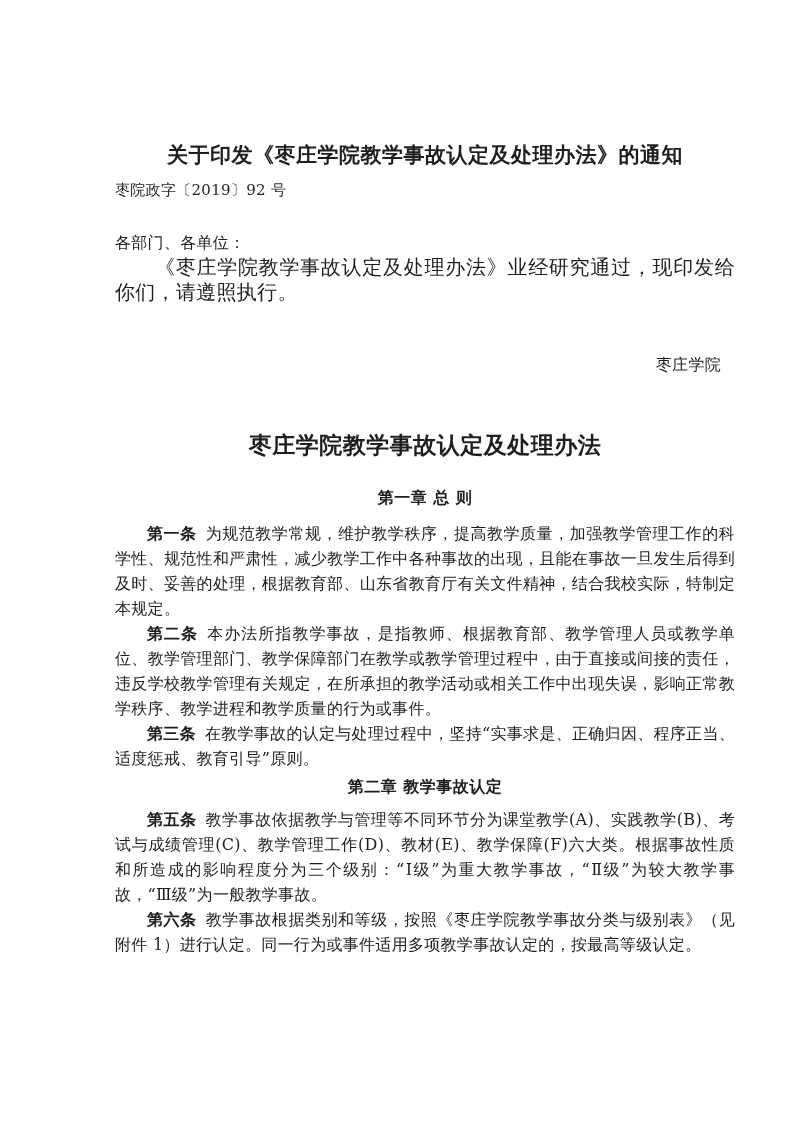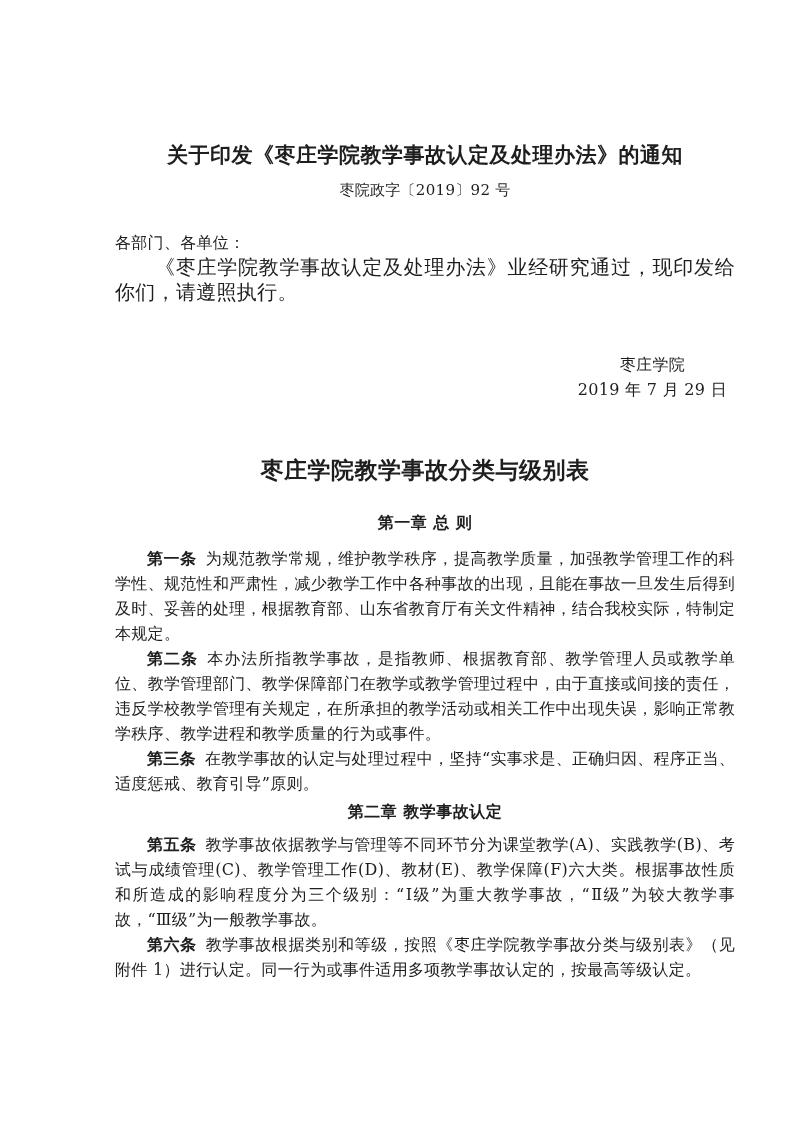--- a/index.html
+++ b/index.html
@@ -26,21 +26,20 @@
     font-size: 21px;
     line-height: 30px;
     text-align: center;
     font-weight: 700;
     letter-spacing: 0.5px;
   }
   .doc-number {
     margin-top: 9px;
     font-size: 15px;
     line-height: 22px;
-    text-align: center;
     letter-spacing: 0.3px;
   }
   .salutation {
     margin-top: 29px;
     font-size: 16px;
     line-height: 25px;
     letter-spacing: 0.3px;
   }
   .notice-body {
     margin: 0;
@@ -49,25 +48,25 @@
     text-indent: 2em;
     text-align: justify;
     letter-spacing: 0.3px;
   }
   .signature {
     margin-top: 47px;
     display: flex;
     justify-content: flex-end;
   }
   .sig-inner {
-    text-align: center;
+    text-align: left;
     font-size: 16px;
     line-height: 25px;
     letter-spacing: 0.3px;
-    margin-right: 8px;
+    margin-right: 14px;
   }
   .doc-title {
     margin: 53px 0 0 0;
     font-size: 23px;
     line-height: 30px;
     text-align: center;
     font-weight: 700;
     letter-spacing: 0.5px;
   }
   .chapter-heading {
@@ -111,25 +110,24 @@
 
     <div class="doc-number">枣院政字〔2019〕92 号</div>
 
     <div class="salutation">各部门、各单位：</div>
 
     <p class="notice-body">《枣庄学院教学事故认定及处理办法》业经研究通过，现印发给你们，请遵照执行。</p>
 
     <div class="signature">
       <div class="sig-inner">
         <div>枣庄学院</div>
-        <div>2019 年 7 月 29 日</div>
       </div>
     </div>
 
-    <h2 class="doc-title">枣庄学院教学事故分类与级别表</h2>
+    <h2 class="doc-title">枣庄学院教学事故认定及处理办法</h2>
 
     <h3 class="chapter-heading ch1">第一章 总 则</h3>
 
     <p class="article gap-after-heading">
       <span class="art-label">第一条</span><span>为规范教学常规，维护教学秩序，提高教学质量，加强教学管理工作的科学性、规范性和严肃性，减少教学工作中各种事故的出现，且能在事故一旦发生后得到及时、妥善的处理，根据教育部、山东省教育厅有关文件精神，结合我校实际，特制定本规定。</span>
     </p>
 
     <p class="article">
       <span class="art-label">第二条</span><span>本办法所指教学事故，是指教师、根据教育部、教学管理人员或教学单位、教学管理部门、教学保障部门在教学或教学管理过程中，由于直接或间接的责任，违反学校教学管理有关规定，在所承担的教学活动或相关工作中出现失误，影响正常教学秩序、教学进程和教学质量的行为或事件。</span>
     </p>

